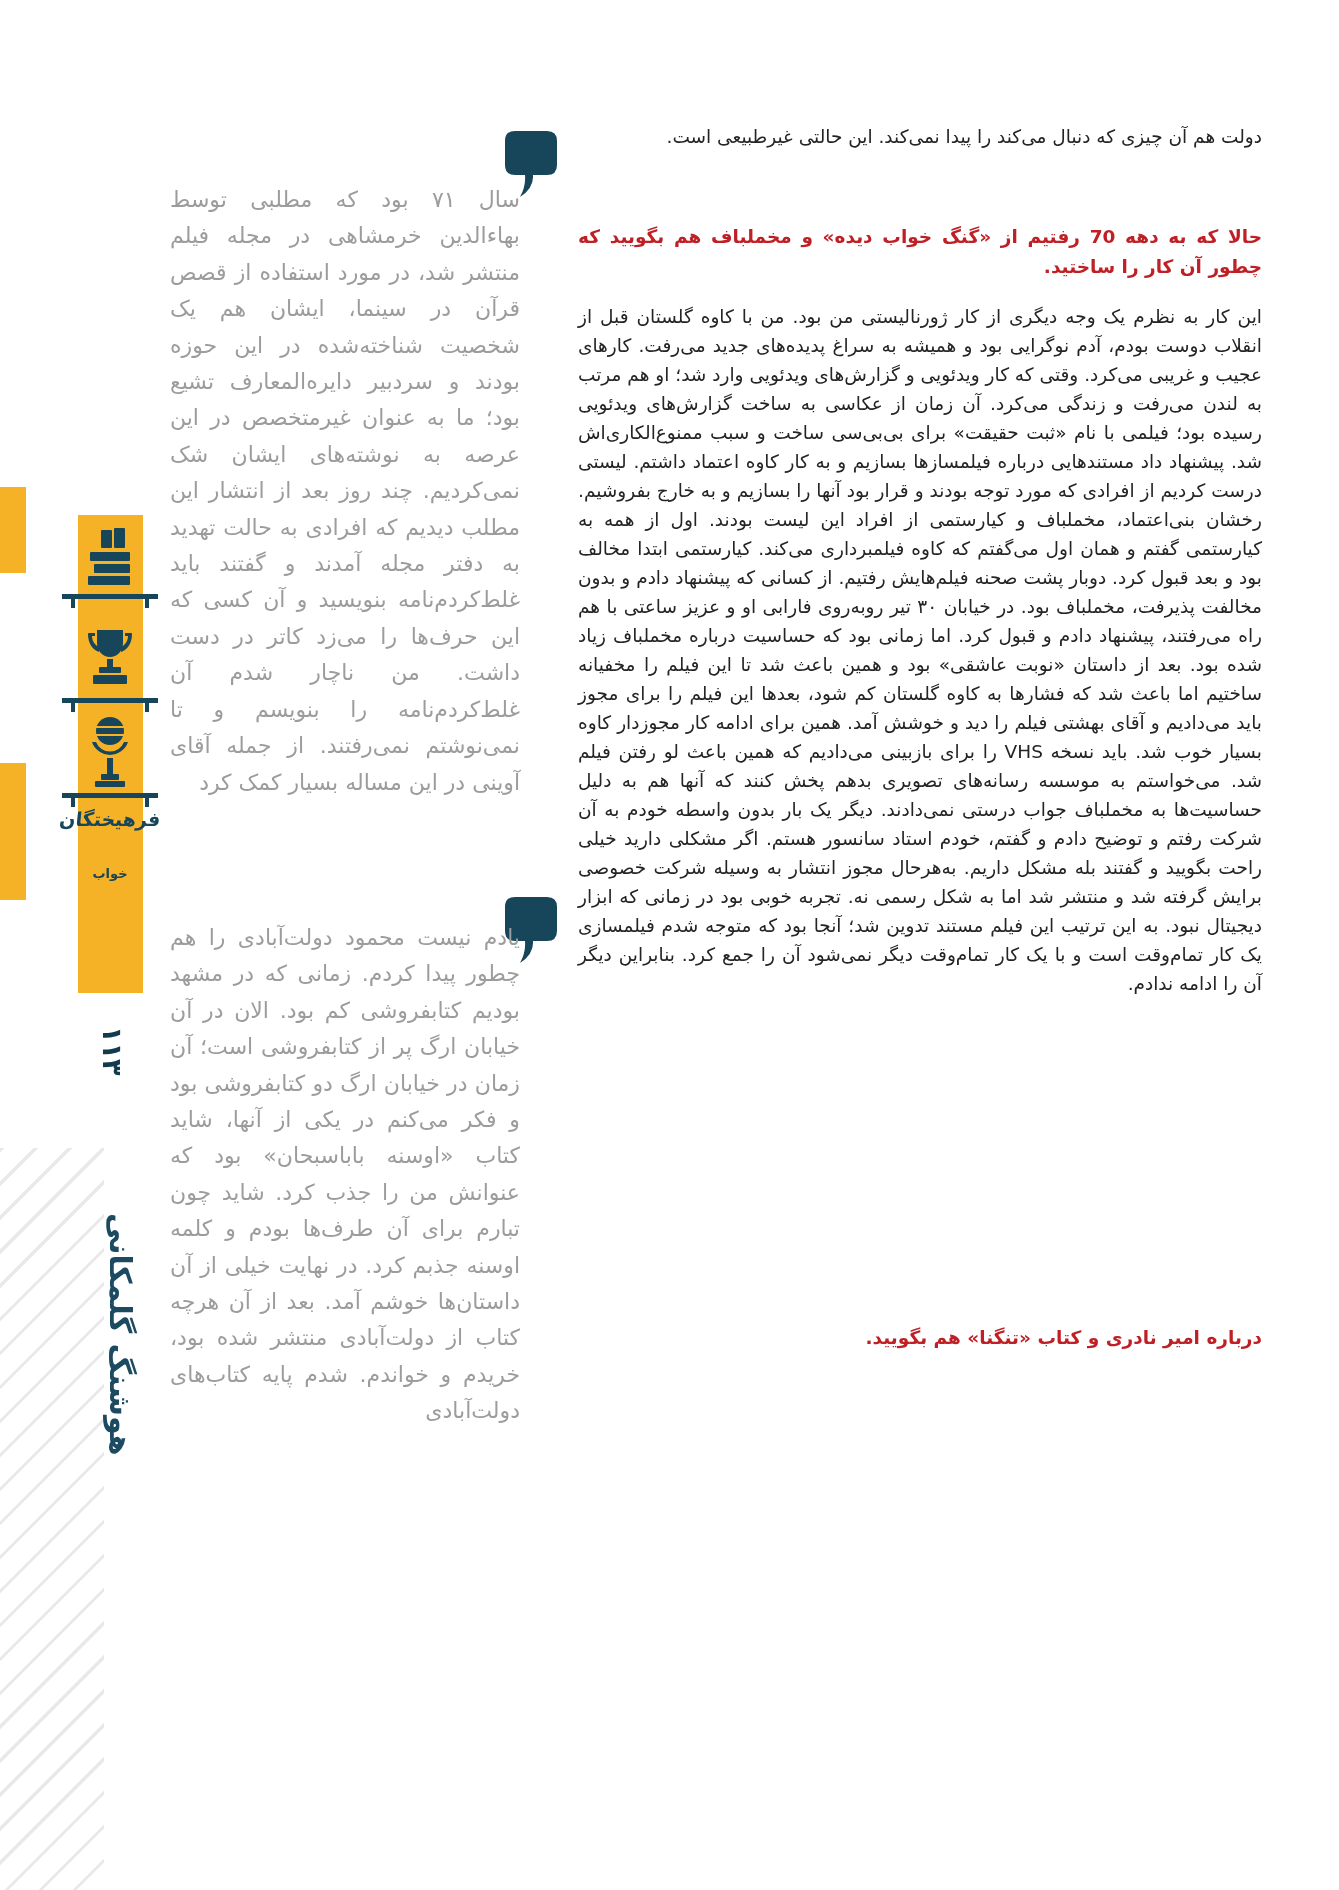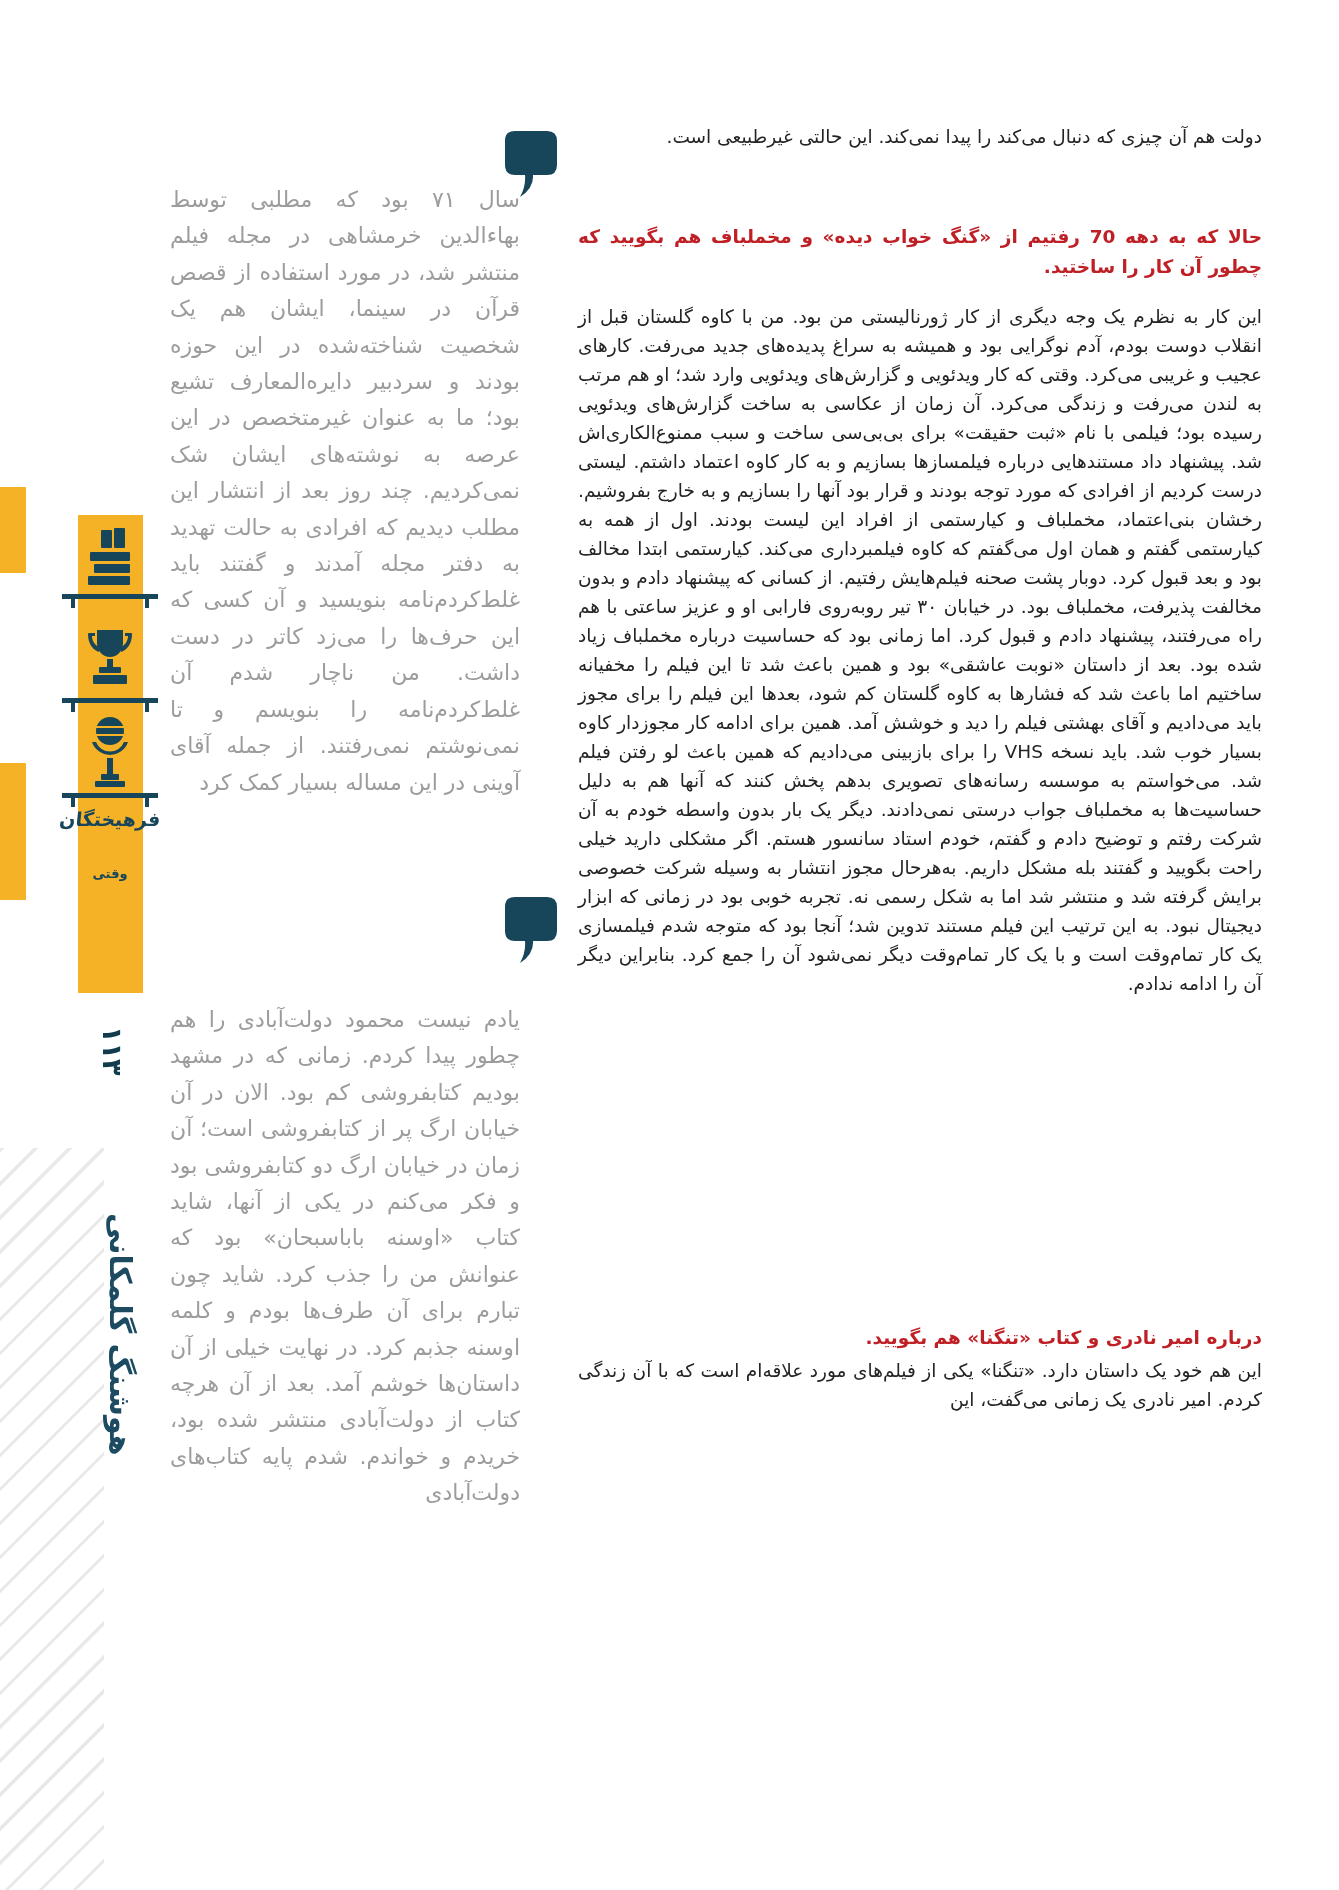--- a/index.html
+++ b/index.html
@@ -66,21 +66,21 @@
   
   .quote-mark { left:505px; width:52px; height:66px; }
   .qm1 { top:131px; } .qm2 { top:897px; }
 
   
   .pull-quote {
     left:170px; width:350px;
     direction:rtl; text-align:justify;
     color:#9c9c9c; font-size:22px; line-height:36.4px;
   }
-  .pq1 { top:182px; } .pq2 { top:1002px; }
+  .pq1 { top:182px; } .pq2 { top:920px; }
 
   
   .article-block {
     right:77px; width:684px;
     direction:rtl; text-align:justify;
     color:#242424; font-size:18.5px; line-height:29px;margin-left:24px;
   }
   .closing-line { top:122px; }
   .question { color:#bf2026; font-weight:bold; line-height:30px; }
   .q1 { top:222px; }
@@ -129,21 +129,21 @@
       <line x1="7" y1="19" x2="35" y2="19" stroke="#f5b226" stroke-width="2"></line>
       <path d="M3 26 a19 19 0 0 0 36 0 l-4 0 a15 15 0 0 1 -28 0 Z"></path>
       <rect x="18" y="42" width="6" height="16"></rect>
       <rect x="12" y="58" width="18" height="6" rx="1"></rect>
       <rect x="6" y="65" width="30" height="6" rx="1"></rect>
     </svg>
   </div>
   <div class="abs shelf-line shelf-3"></div>
 
   <div class="abs brand-logo">فرهیختگان</div>
-  <div class="abs brand-sub">وقتی</div>
+  <div class="abs brand-sub">خواب</div>
 
   <div class="abs pagenum-wrap">
     <span class="pagenum">۱۱۳</span>
   </div>
 
   <div class="abs name-wrap">
     <span class="author-name">هوشنگ گلمکانی</span>
   </div>
 
   <div class="abs quote-mark qm1">
@@ -157,15 +157,14 @@
     </svg>
   </div>
 
   <div class="abs pull-quote pq1">سال ۷۱ بود که مطلبی توسط بهاءالدین خرمشاهی در مجله فیلم منتشر شد، در مورد استفاده از قصص قرآن در سینما، ایشان هم یک شخصیت شناخته‌شده در این حوزه بودند و سردبیر دایره‌المعارف تشیع بود؛ ما به عنوان غیرمتخصص در این عرصه به نوشته‌های ایشان شک نمی‌کردیم. چند روز بعد از انتشار این مطلب دیدیم که افرادی به حالت تهدید به دفتر مجله آمدند و گفتند باید غلط‌کردم‌نامه بنویسید و آن کسی که این حرف‌ها را می‌زد کاتر در دست داشت. من ناچار شدم آن غلط‌کردم‌نامه را بنویسم و تا نمی‌نوشتم نمی‌رفتند. از جمله آقای آوینی در این مساله بسیار کمک کرد</div>
   <div class="abs pull-quote pq2">یادم نیست محمود دولت‌آبادی را هم چطور پیدا کردم. زمانی که در مشهد بودیم کتابفروشی کم بود. الان در آن خیابان ارگ پر از کتابفروشی است؛ آن زمان در خیابان ارگ دو کتابفروشی بود و فکر می‌کنم در یکی از آنها، شاید کتاب «اوسنه باباسبحان» بود که عنوانش من را جذب کرد. شاید چون تبارم برای آن طرف‌ها بودم و کلمه اوسنه جذبم کرد. در نهایت خیلی از آن داستان‌ها خوشم آمد. بعد از آن هرچه کتاب از دولت‌آبادی منتشر شده بود، خریدم و خواندم. شدم پایه کتاب‌های دولت‌آبادی</div>
 
   <div class="abs article-block closing-line">دولت هم آن چیزی که دنبال می‌کند را پیدا نمی‌کند. این حالتی غیرطبیعی است.</div>
   <div class="abs article-block question q1">حالا که به دهه 70 رفتیم از «گنگ خواب دیده» و مخملباف هم بگویید که چطور آن کار را ساختید.</div>
   <div class="abs article-block a1">این کار به نظرم یک وجه دیگری از کار ژورنالیستی من بود. من با کاوه گلستان قبل از انقلاب دوست بودم، آدم نوگرایی بود و همیشه به سراغ پدیده‌های جدید می‌رفت. کارهای عجیب و غریبی می‌کرد. وقتی که کار ویدئویی و گزارش‌های ویدئویی وارد شد؛ او هم مرتب به لندن می‌رفت و زندگی می‌کرد. آن زمان از عکاسی به ساخت گزارش‌های ویدئویی رسیده بود؛ فیلمی با نام «ثبت حقیقت» برای بی‌بی‌سی ساخت و سبب ممنوع‌الکاری‌اش شد. پیشنهاد داد مستندهایی درباره فیلمسازها بسازیم و به کار کاوه اعتماد داشتم. لیستی درست کردیم از افرادی که مورد توجه بودند و قرار بود آنها را بسازیم و به خارج بفروشیم. رخشان بنی‌اعتماد، مخملباف و کیارستمی از افراد این لیست بودند. اول از همه به کیارستمی گفتم و همان اول می‌گفتم که کاوه فیلمبرداری می‌کند. کیارستمی ابتدا مخالف بود و بعد قبول کرد. دوبار پشت صحنه فیلم‌هایش رفتیم. از کسانی که پیشنهاد دادم و بدون مخالفت پذیرفت، مخملباف بود. در خیابان ۳۰ تیر روبه‌روی فارابی او و عزیز ساعتی با هم راه می‌رفتند، پیشنهاد دادم و قبول کرد. اما زمانی بود که حساسیت درباره مخملباف زیاد شده بود. بعد از داستان «نوبت عاشقی» بود و همین باعث شد تا این فیلم را مخفیانه ساختیم اما باعث شد که فشارها به کاوه گلستان کم شود، بعدها این فیلم را برای مجوز باید می‌دادیم و آقای بهشتی فیلم را دید و خوشش آمد. همین برای ادامه کار مجوزدار کاوه بسیار خوب شد. باید نسخه VHS را برای بازبینی می‌دادیم که همین باعث لو رفتن فیلم شد. می‌خواستم به موسسه رسانه‌های تصویری بدهم پخش کنند که آنها هم به دلیل حساسیت‌ها به مخملباف جواب درستی نمی‌دادند. دیگر یک بار بدون واسطه خودم به آن شرکت رفتم و توضیح دادم و گفتم، خودم استاد سانسور هستم. اگر مشکلی دارید خیلی راحت بگویید و گفتند بله مشکل داریم. به‌هرحال مجوز انتشار به وسیله شرکت خصوصی برایش گرفته شد و منتشر شد اما به شکل رسمی نه. تجربه خوبی بود در زمانی که ابزار دیجیتال نبود. به این ترتیب این فیلم مستند تدوین شد؛ آنجا بود که متوجه شدم فیلمسازی یک کار تمام‌وقت است و با یک کار تمام‌وقت دیگر نمی‌شود آن را جمع کرد. بنابراین دیگر آن را ادامه ندادم.</div>
   <div class="abs article-block question q2">درباره امیر نادری و کتاب «تنگنا» هم بگویید.</div>
-  <div class="abs article-block a2">این هم خود یک داستان دارد. «تنگنا» یکی از فیلم‌های مورد علاقه‌ام است که با آن زندگی کردم. امیر نادری یک زمانی می‌گفت، این</div>
 
 </div>
 
 </body></html>

